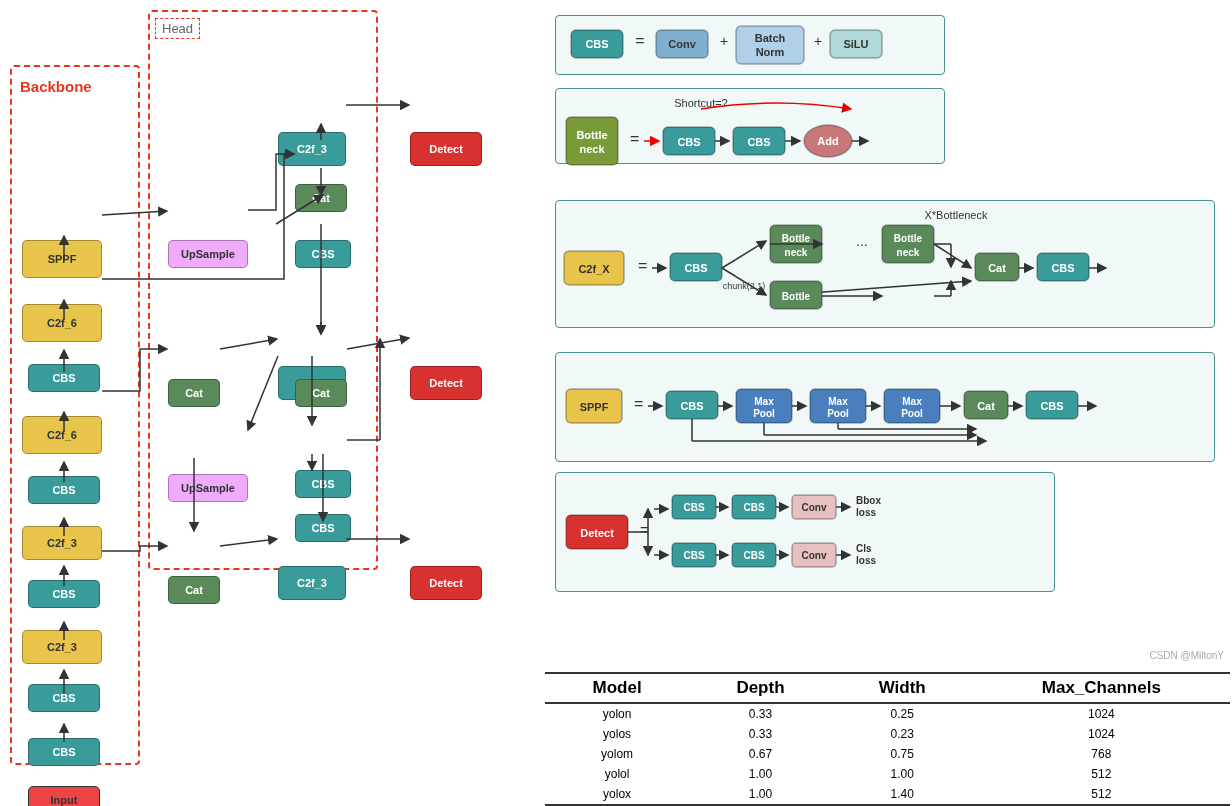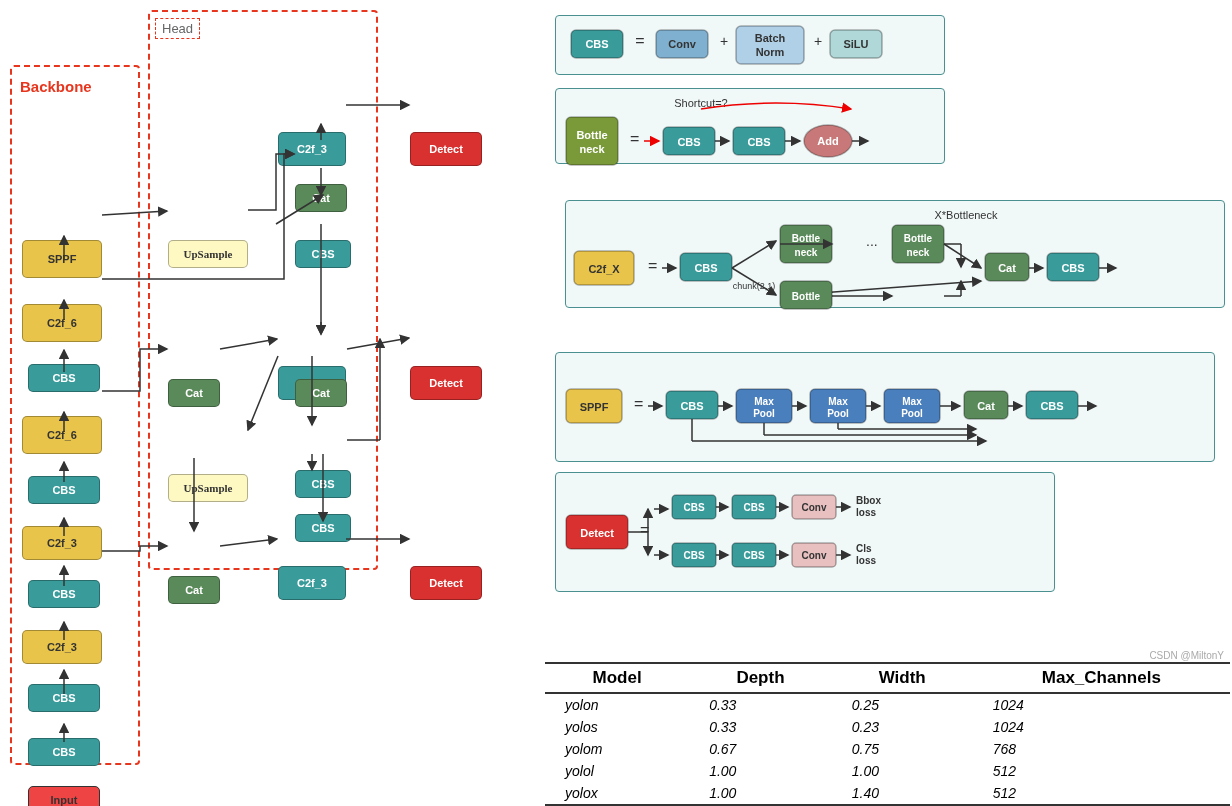--- a/index.html
+++ b/index.html
@@ -69,21 +69,21 @@
       font-weight: bold;
       border-radius: 5px;
       border: 1.5px solid rgba(0,0,0,0.3);
       margin-top: 44px;
     }
 
     .node-yellow { background: #e8c44a; color: #333; }
     .node-teal   { background: #3a9b9b; color: #fff; }
     .node-green  { background: #5a8a5a; color: #fff; }
     .node-red    { background: #d93030; color: #fff; }
-    .node-gray   { background: #fef9c3; color: #333; font-family: Liberation Serif, serif; }
+    .node-gray   { background: #f0abfc; color: #333; }
     .node-input  { background: #ef4444; color: #333; border: 1.5px solid #333; }
 
     
     .arrows-svg {
       position: absolute;
       left: 0; top: 0;
       width: 530px;
       height: 806px;
       pointer-events: none;
     }
@@ -114,22 +114,22 @@
     .data-table th {
       border-bottom: 2px solid #333;
       border-top: 2px solid #333;
       padding: 4px 20px;
       font-weight: bold;
       font-size: 17px;
       text-align: center;
     }
     .data-table td {
       padding: 3px 20px;
-      font-size: 14px;
-      font-style: italic;
+      text-align: center;
+      font-size: 12px;
     }
     .data-table tr:last-child td {
       border-bottom: 2px solid #333;
     }
     .leg-svg {
       position: absolute;
       left: 0; top: 0;
       pointer-events: none;
     }
 
@@ -337,21 +337,21 @@
 
       <line x1="229" y1="52" x2="244" y2="52" stroke="#333" stroke-width="1.5" marker-end="url(#arr3)"></line>
 
       <ellipse cx="272" cy="52" rx="24" ry="16" fill="#c87878" stroke="rgba(0,0,0,0.3)" stroke-width="1.5"></ellipse>
       <text x="272" y="56" text-anchor="middle" fill="white" font-size="11" font-weight="bold">Add</text>
 
       <line x1="296" y1="52" x2="312" y2="52" stroke="#333" stroke-width="1.5" marker-end="url(#arr3)"></line>
     </svg>
   </div>
 
-  <div class="legend-box" style="left:20px;top:200px;width:660px;height:108px;">
+  <div class="legend-box" style="left:10px;top:200px;width:660px;height:128px;">
     <svg class="leg-svg" width="660" height="140">
       <defs>
         <marker id="arr4" markerWidth="7" markerHeight="7" refX="6" refY="3.5" orient="auto">
           <polygon points="0 0, 7 3.5, 0 7" fill="#333"></polygon>
         </marker>
       </defs>
 
       <text x="400" y="18" text-anchor="middle" fill="#333" font-size="11">X*Bottleneck</text>
 
       <rect x="8" y="50" width="60" height="34" rx="5" fill="#e8c44a" stroke="rgba(0,0,0,0.3)" stroke-width="1.5"></rect>

